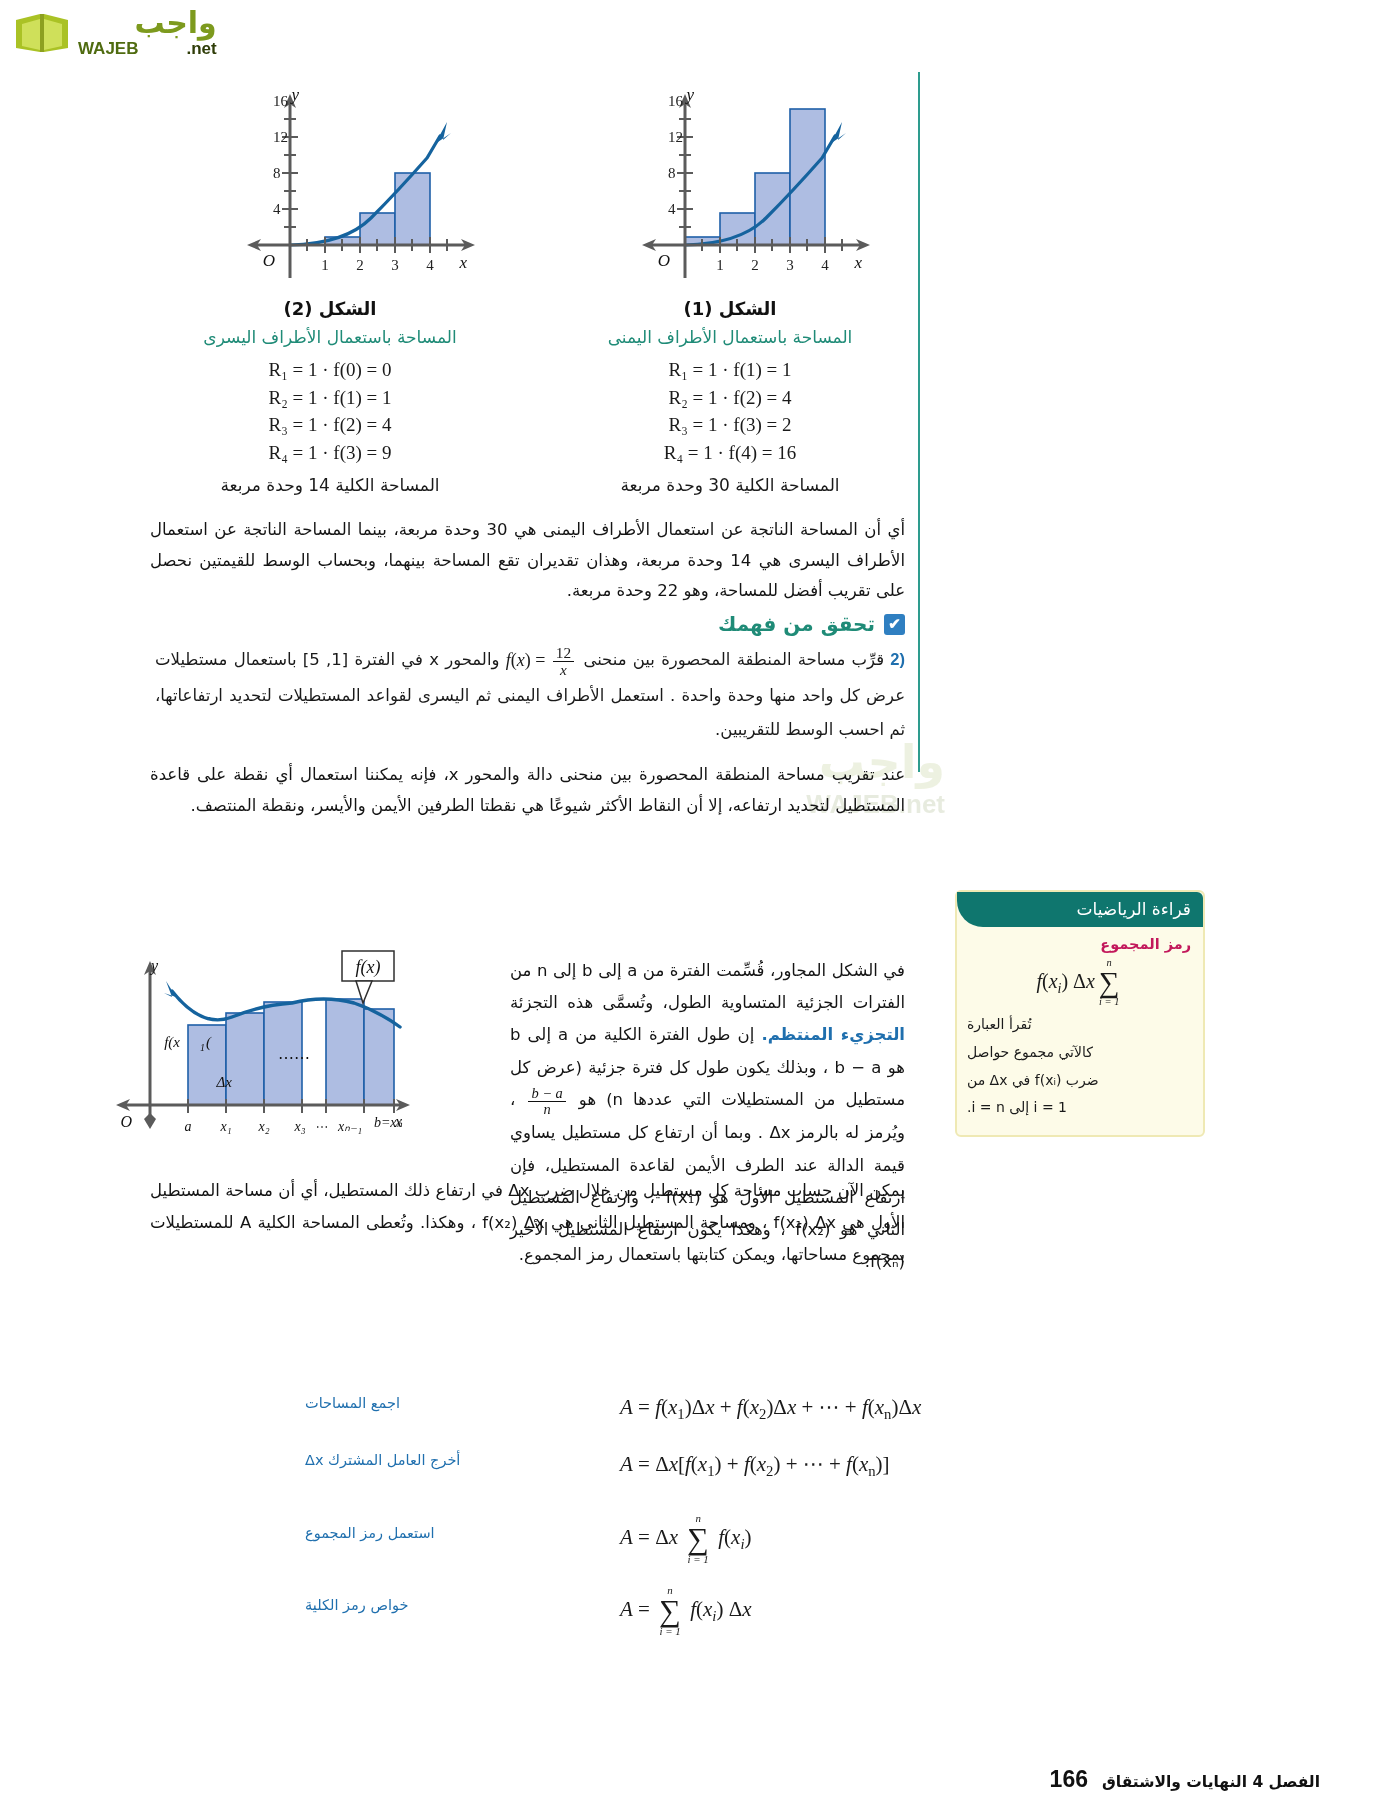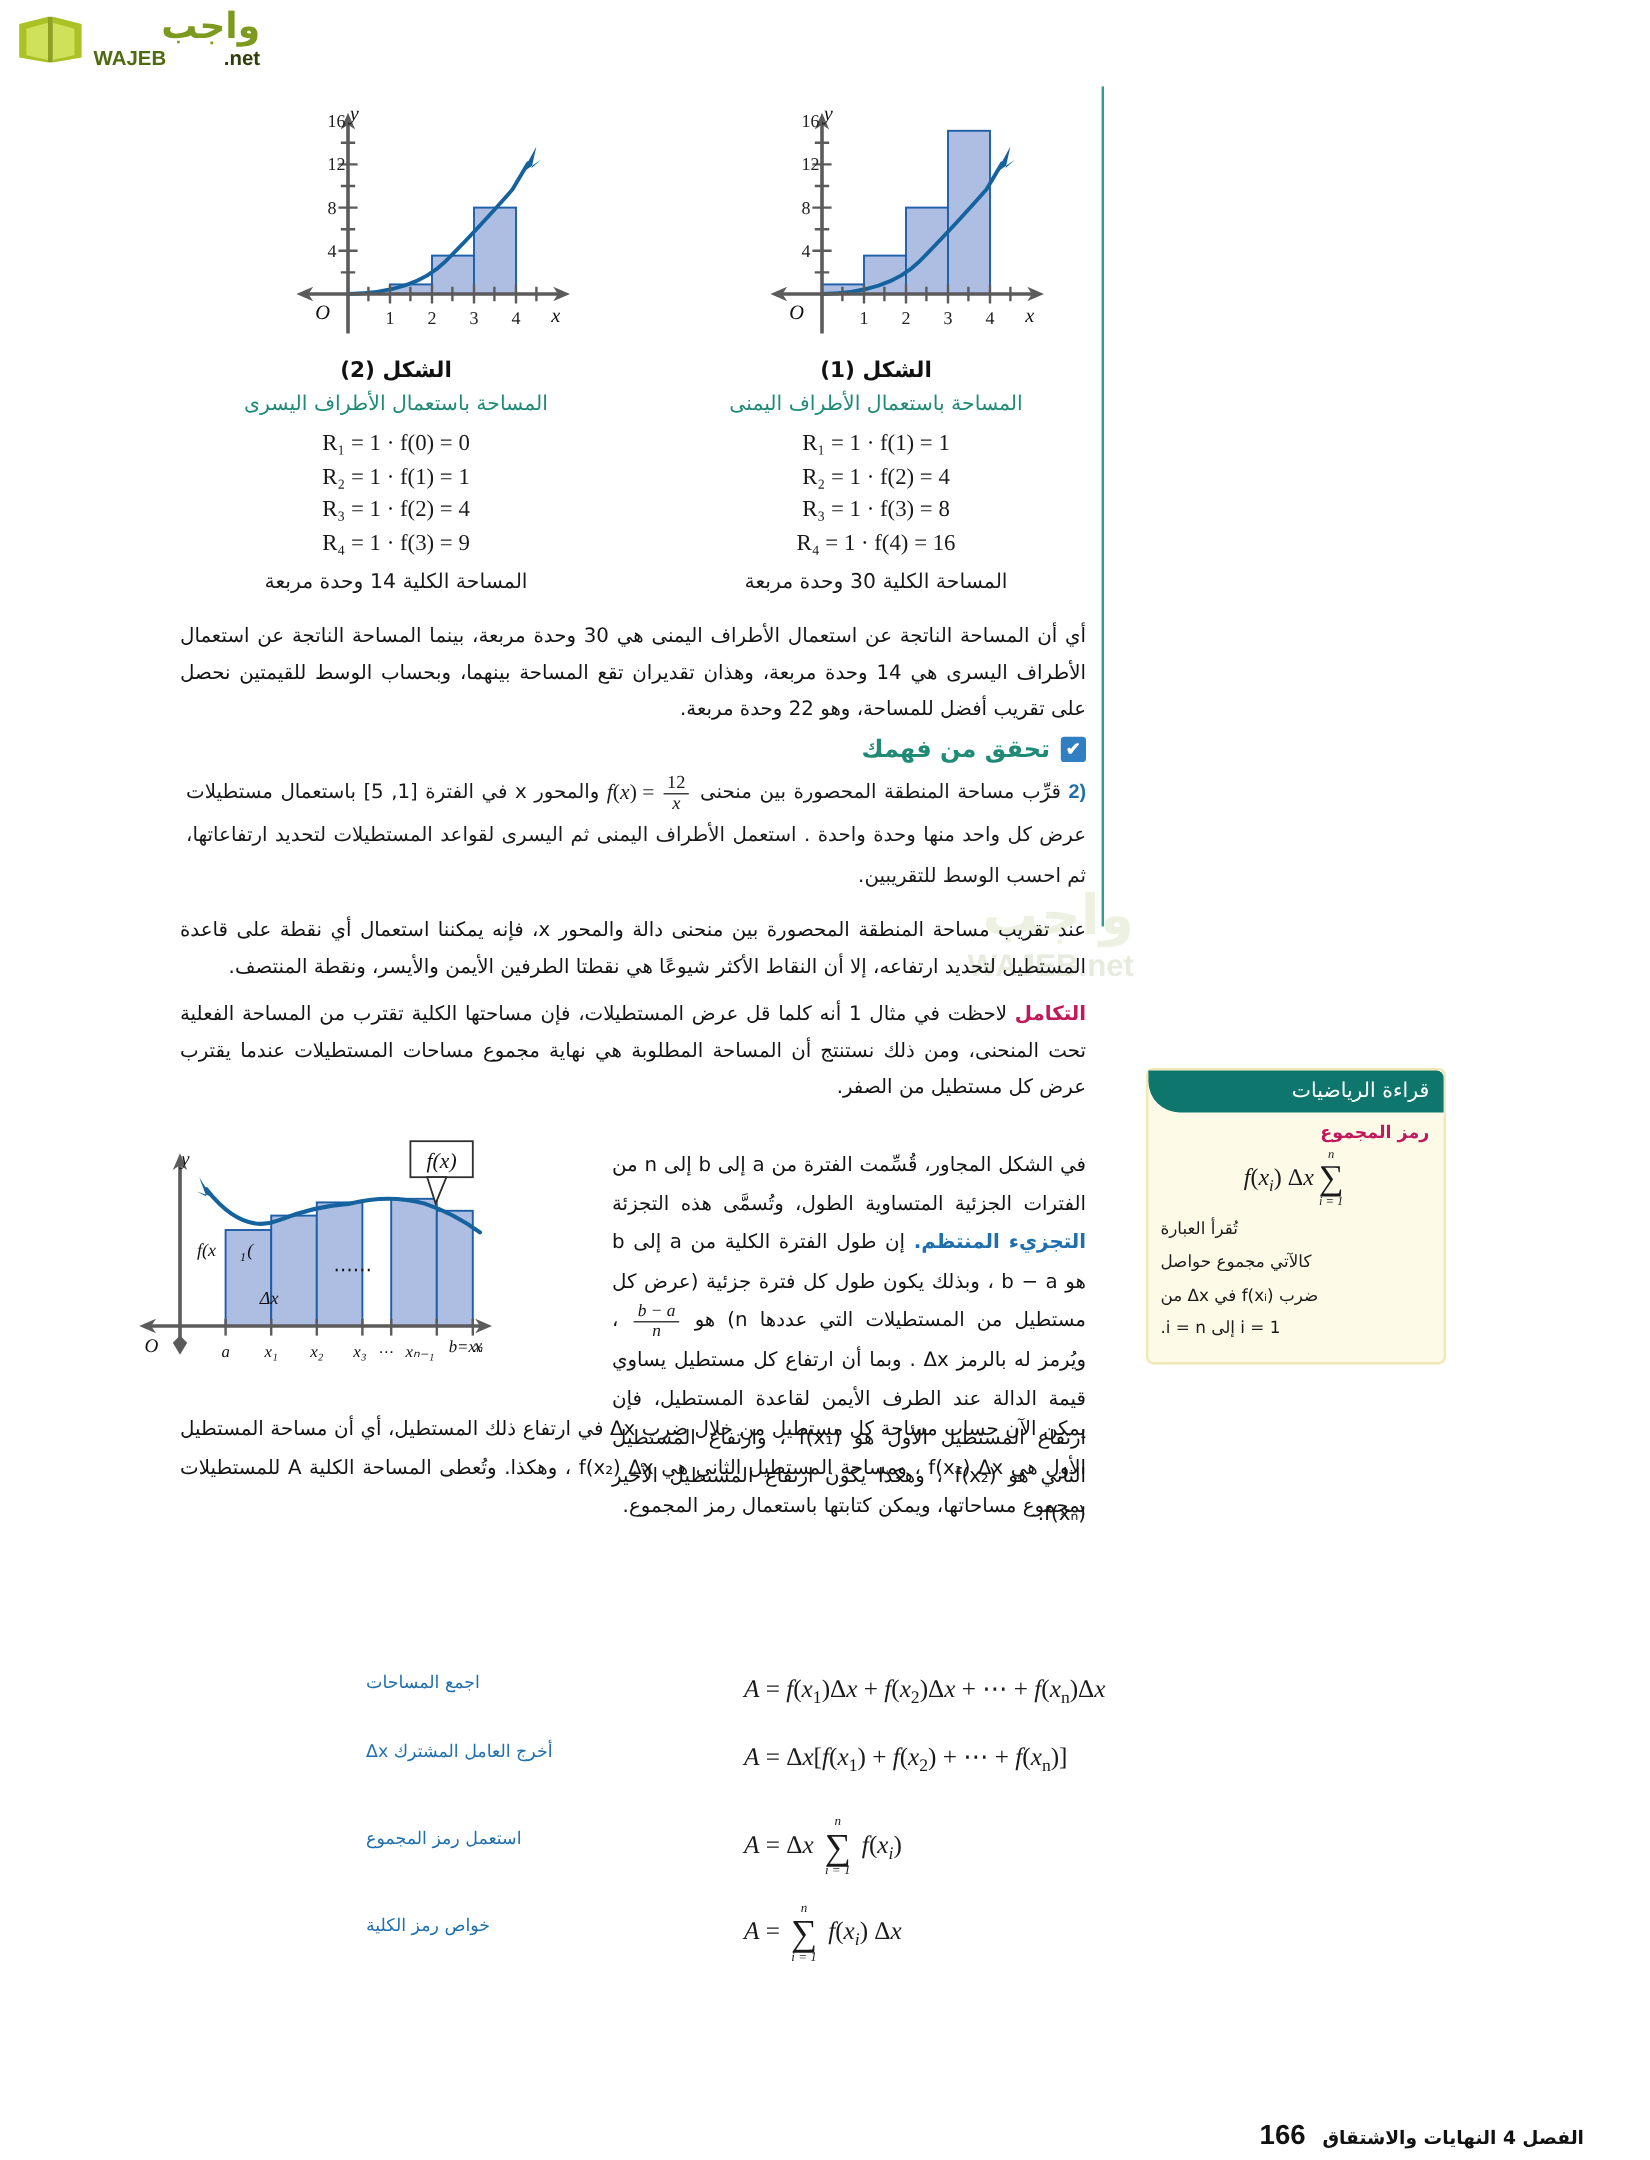--- a/index.html
+++ b/index.html
@@ -256,21 +256,21 @@
       <div class="formula-line">R₃ = 1 · f(2) = 4</div>
       <div class="formula-line">R₄ = 1 · f(3) = 9</div>
       <div class="total-line">المساحة الكلية 14 وحدة مربعة</div>
     </div>
 
     <div class="cap-col right">
       <div class="cap-title">الشكل (1)</div>
       <div class="cap-sub">المساحة باستعمال الأطراف اليمنى</div>
       <div class="formula-line">R₁ = 1 · f(1) = 1</div>
       <div class="formula-line">R₂ = 1 · f(2) = 4</div>
-      <div class="formula-line">R₃ = 1 · f(3) = 8</div>
+      <div class="formula-line">R₃ = 1 · f(3) = 2</div>
       <div class="formula-line">R₄ = 1 · f(4) = 16</div>
       <div class="total-line">المساحة الكلية 30 وحدة مربعة</div>
     </div>
   </div>
 
   <div class="para p-intro">
     <div>أي أن المساحة الناتجة عن استعمال الأطراف اليمنى هي 30 وحدة مربعة، بينما المساحة الناتجة عن استعمال الأطراف اليسرى هي 14 وحدة مربعة، وهذان تقديران تقع المساحة بينهما، وبحساب الوسط للقيمتين نحصل على تقريب أفضل للمساحة، وهو 22 وحدة مربعة.</div>
   </div>
 
   <div class="check-head">
@@ -285,24 +285,20 @@
       <i>f</i>(<i>x</i>) =
       <span class="frac"><span class="num">12</span><span class="den"><i>x</i></span></span>
     </span>
     <span>والمحور x في الفترة [1, 5] باستعمال مستطيلات عرض كل واحد منها وحدة واحدة . استعمل الأطراف اليمنى ثم اليسرى لقواعد المستطيلات لتحديد ارتفاعاتها، ثم احسب الوسط للتقريبين.</span>
   </div>
 
   <div class="para p-2">
     <span>عند تقريب مساحة المنطقة المحصورة بين منحنى دالة والمحور x، فإنه يمكننا استعمال أي نقطة على قاعدة المستطيل لتحديد ارتفاعه، إلا أن النقاط الأكثر شيوعًا هي نقطتا الطرفين الأيمن والأيسر، ونقطة المنتصف.</span>
   </div>
 
-  <div class="para p-3">
-    <span class="tag-int">التكامل</span>
-    <span>لاحظت في مثال 1 أنه كلما قل عرض المستطيلات، فإن مساحتها الكلية تقترب من المساحة الفعلية تحت المنحنى، ومن ذلك نستنتج أن المساحة المطلوبة هي نهاية مجموع مساحات المستطيلات عندما يقترب عرض كل مستطيل من الصفر.</span>
-  </div>
 
   <div class="mid-fig">
     <svg width="300" height="200" viewBox="0 0 300 200">
 
       <g stroke="#1f5fa8" stroke-width="1.6" fill="#aebde2">
         <rect x="78" y="80" width="38" height="80"></rect>
         <rect x="116" y="68" width="38" height="92"></rect>
         <rect x="154" y="57" width="38" height="103"></rect>
         <rect x="216" y="54" width="38" height="106"></rect>
         <rect x="254" y="64" width="30" height="96"></rect>

